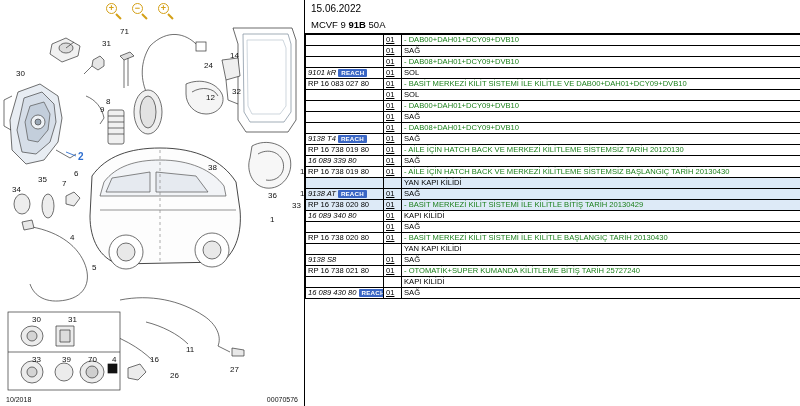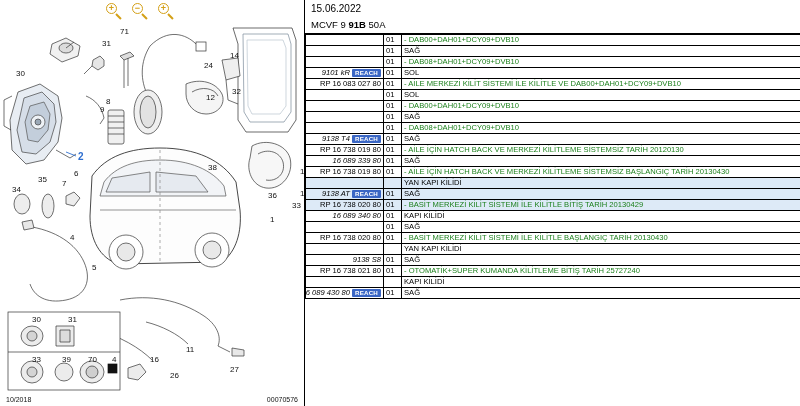--- a/index.html
+++ b/index.html
@@ -128,42 +128,42 @@
   #parts-table td {
     border: 1px solid #000;
     padding: 0 2px;
     vertical-align: top;
     line-height: 10px;
     height: 11px;
     overflow: hidden;
     white-space: nowrap;
   }
   .col-ref  { width: 78px; }
-  .col-qty  { width: 18px; text-align: left; }
+  .col-qty  { width: 18px; text-align: left; text-decoration: underline; }
   .col-desc { width: 399px; }
 
   .cell-ref-text { font-style: italic; color: #000; display:inline-block; }
   .cell-rp { color: #000; display:inline-block; }
   .desc-green { color: #1a7f1a; }
   .desc-black { color: #000; }
   .badge-react {
     display: inline-block;
     background: #3a66c4;
     color: #fff;
     font-size: 6.2px;
     font-weight: bold;
     line-height: 8px;
     padding: 0 3px;
     border-radius: 1px;
     vertical-align: 1px;
     letter-spacing: .2px;
   }
   .row-highlight td { background: #ddeaf7; }
   .nowrapcell { white-space: nowrap; overflow: hidden; }
-  .ref-line { display:flex; justify-content:flex-end; align-items:center; gap:2px; }
+  .ref-line { display:flex; justify-content:flex-start; align-items:center; gap:2px; }
 </style>
 </head>
 <body>
 
 <div id="page">
 
   <div id="left-panel">
 
     <div id="toolbar">
       <div class="tool-icon">
@@ -359,21 +359,21 @@
             <td class="col-qty">01</td>
             <td class="col-desc nowrapcell"><span class="desc-black">SOL</span></td>
           </tr>
           <tr>
             <td class="col-ref nowrapcell">
               <div class="ref-line">
                 <span class="cell-rp">RP 16 083 027 80</span>
               </div>
             </td>
             <td class="col-qty">01</td>
-            <td class="col-desc nowrapcell"><span class="desc-green">- AİLE MERKEZİ KİLİT SİSTEMİ İLE KİLİTLE VE DAB00+DAH01+DCY09+DVB10</span></td>
+            <td class="col-desc nowrapcell"><span class="desc-green">- BASİT MERKEZİ KİLİT SİSTEMİ İLE KİLİTLE VE DAB00+DAH01+DCY09+DVB10</span></td>
           </tr>
           <tr>
             <td class="col-ref nowrapcell">
               <div class="ref-line">
                 <span class="cell-ref-text"></span>
               </div>
             </td>
             <td class="col-qty">01</td>
             <td class="col-desc nowrapcell"><span class="desc-black">SOL</span></td>
           </tr>

